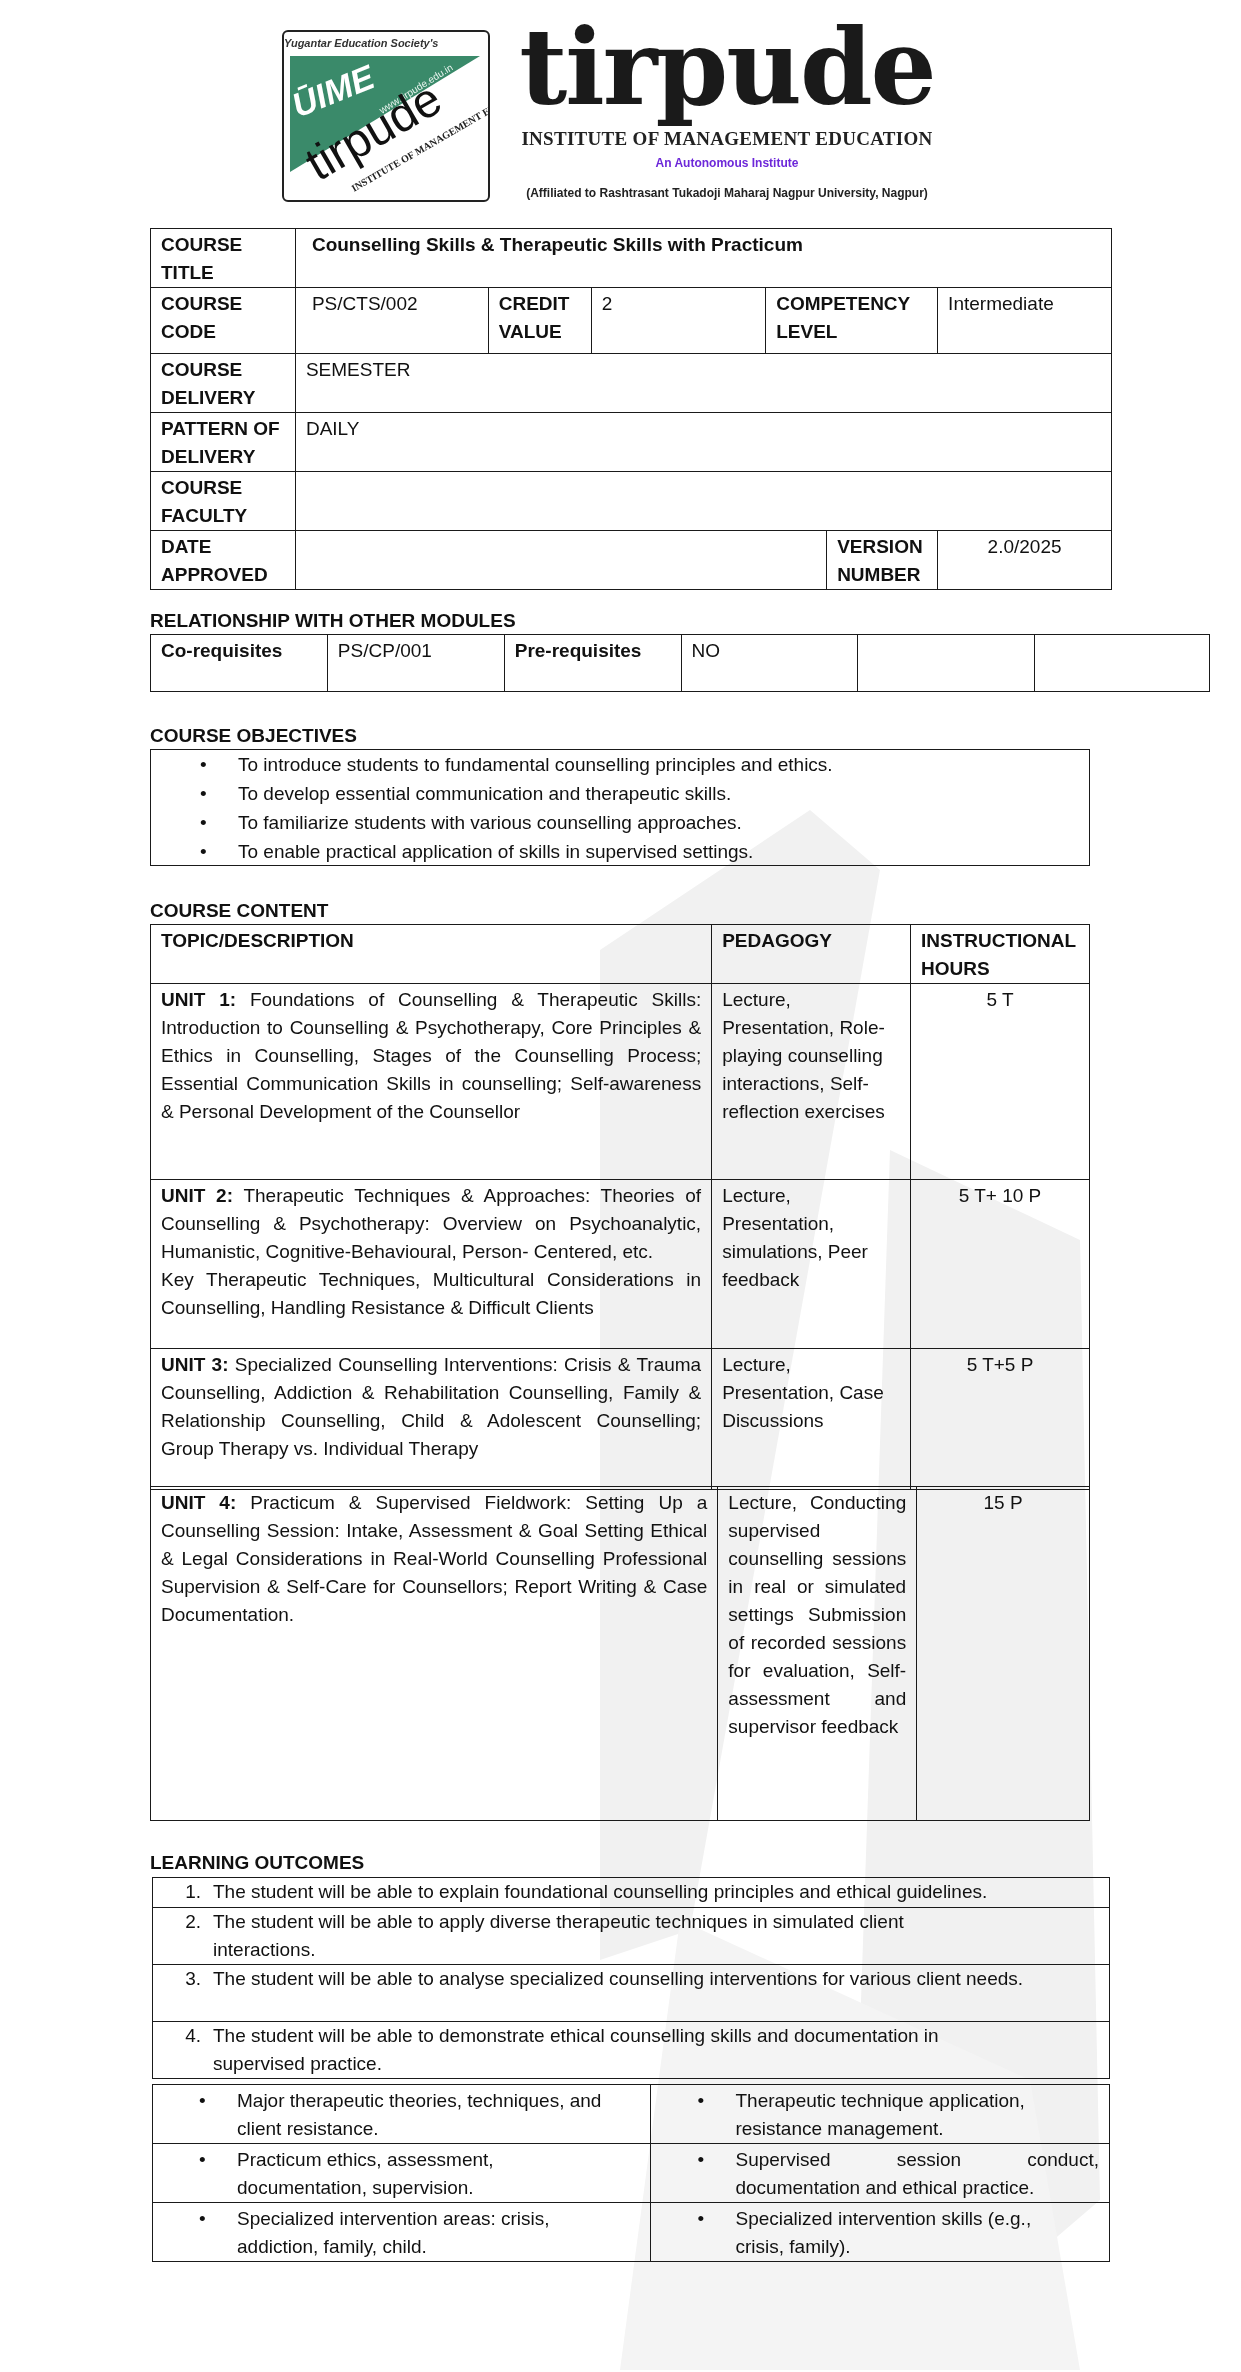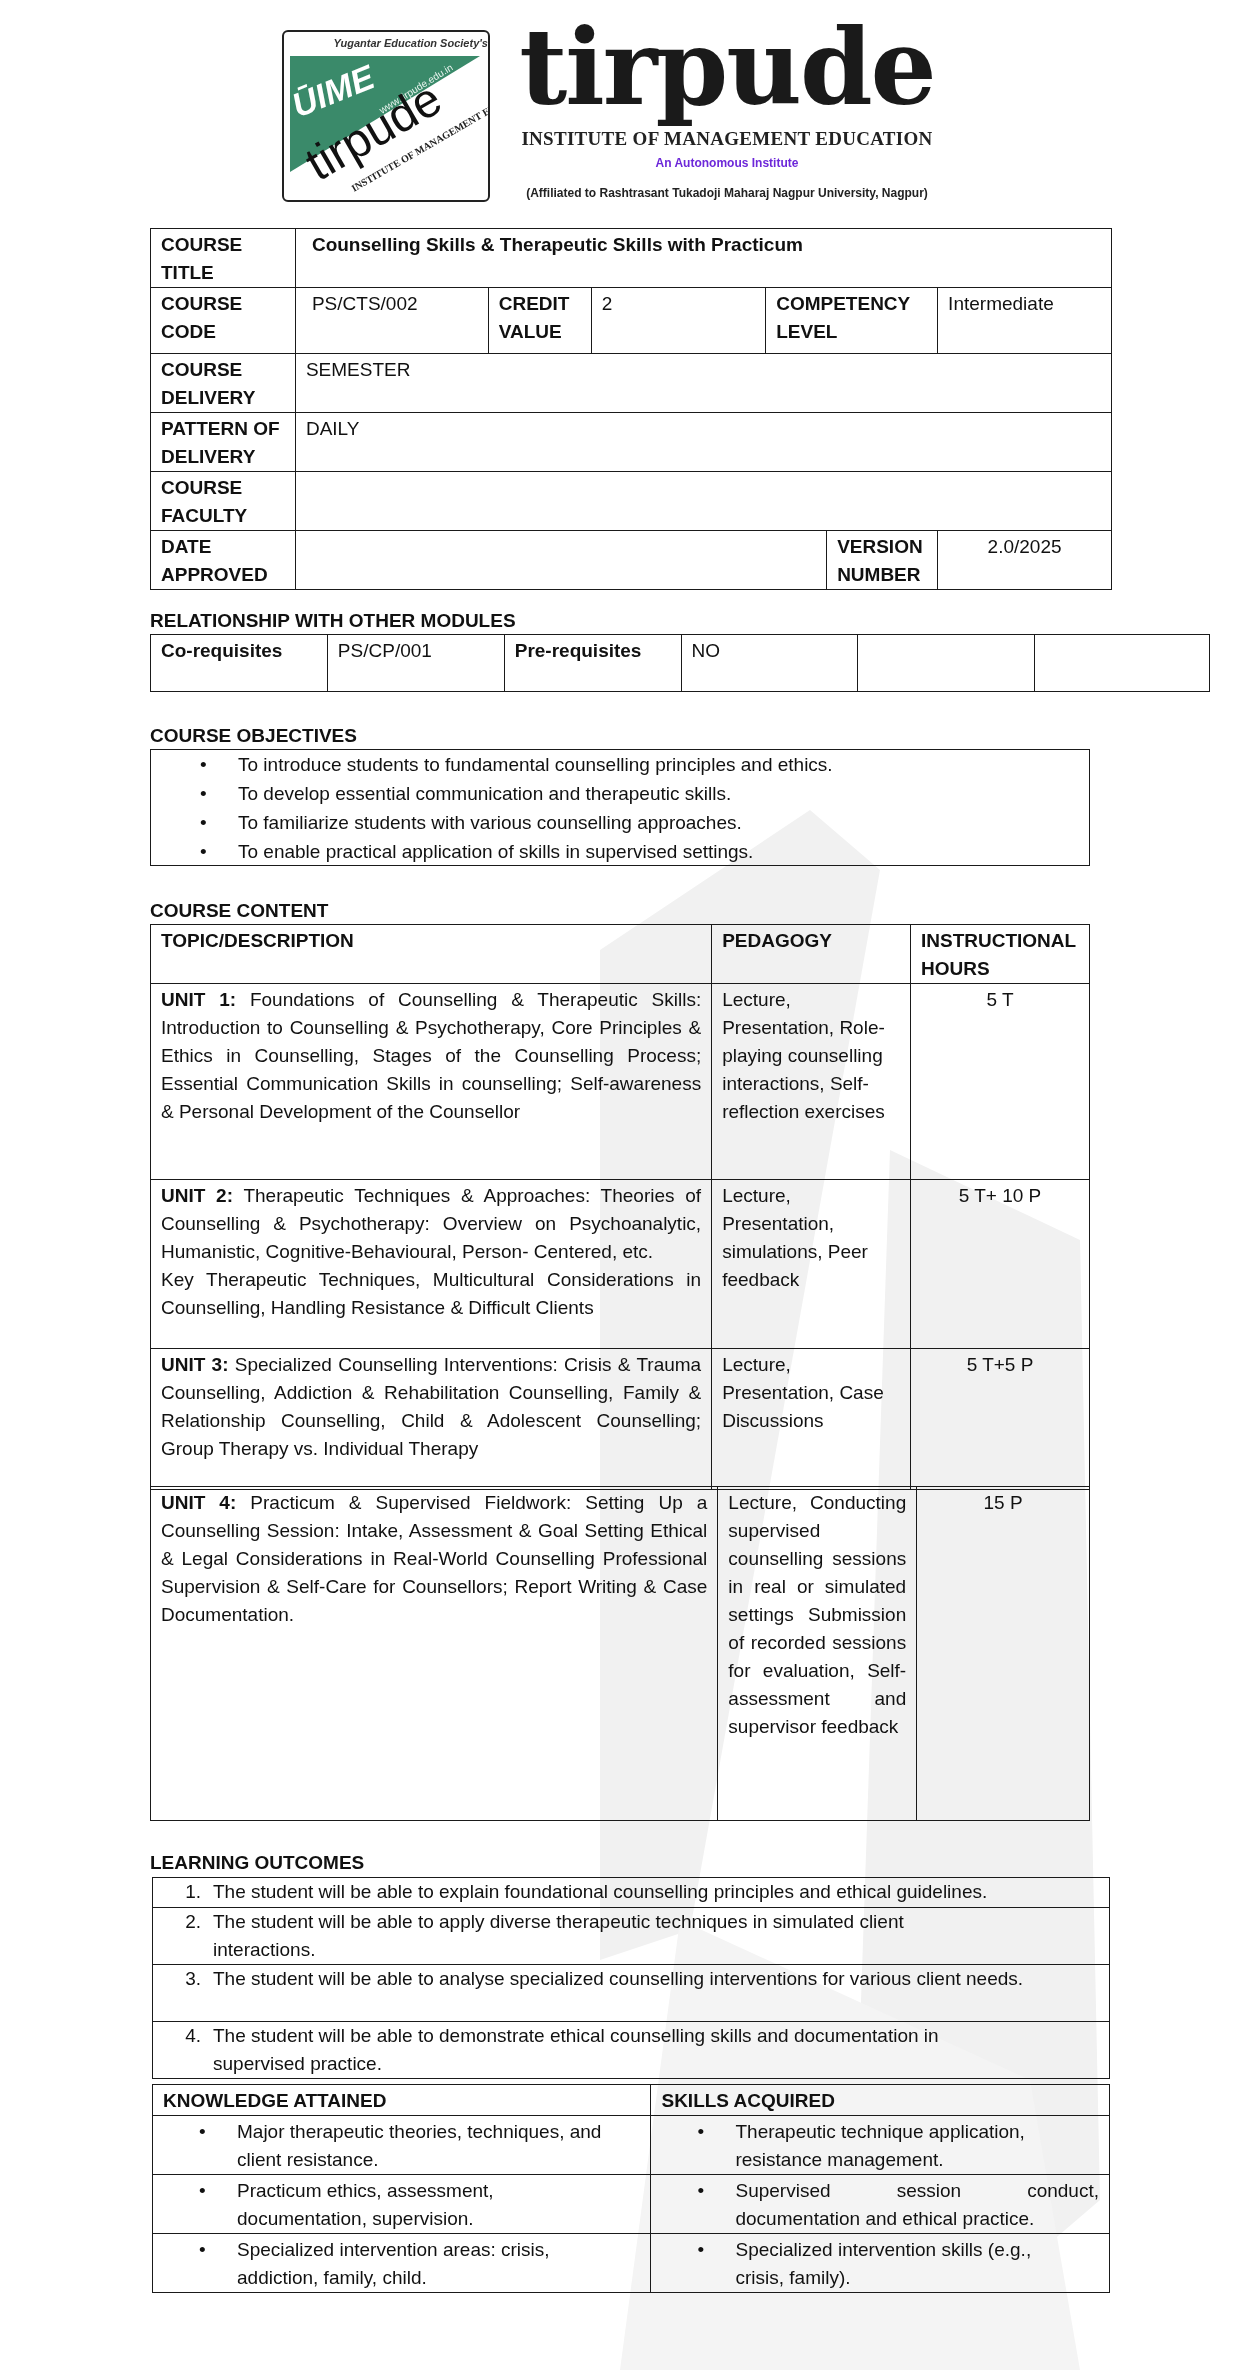--- a/index.html
+++ b/index.html
@@ -2,21 +2,21 @@
 <html><head>
 <meta charset="utf-8">
 <style>
   html, body { margin:0; padding:0; background:#ffffff; }
   body { width:1241px; height:2372px; position:relative; overflow:hidden;
          font-family:"Liberation Sans", "DejaVu Sans", sans-serif; color:#111; }
   .watermark { position:absolute; left:560px; top:780px; width:560px; height:1590px; pointer-events:none; z-index:0; }
   .abs { position:absolute; z-index:1; }
   
   .logo-box { left:282px; top:30px; width:204px; height:168px; border:2px solid #222; border-radius:6px; background:#fff; overflow:hidden; }
-  .logo-box .soc { position:absolute; top:5px; left:0; right:0; text-align:right; font-size:11px; font-weight:bold; font-style:italic; color:#333; }
+  .logo-box .soc { position:absolute; top:5px; left:0; right:0; text-align:left; font-size:11px; font-weight:bold; font-style:italic; color:#333; }
   .brand { left:512px; top:12px; width:430px; height:190px; text-align:center; }
   .brand .big { font-family:"DejaVu Serif", "Liberation Serif", serif; font-weight:bold; font-size:104px; line-height:112px; letter-spacing:-2px; color:#1a1a1a; }
   .brand .inst { font-family:"Liberation Serif", serif; font-weight:bold; font-size:19px; letter-spacing:0.3px; margin-top:4px; color:#222; }
   .brand .auto { font-size:12px; font-weight:bold; margin-top:6px; color:#6d28d9; }
   .brand .aff { font-size:12px; font-weight:bold; margin-top:16px; color:#222; }
   
   table { border-collapse:collapse; position:absolute; z-index:1; font-size:19px; line-height:28px; }
   td, th { border:1.8px solid #1a1a1a; vertical-align:top; padding:2px 10px 0 10px; text-align:left; background:transparent; }
   .lbl { font-weight:bold; }
   .just { text-align:justify; }
@@ -207,24 +207,20 @@
         </td>
   </tr>
 </tbody>
   </table>
 <table style="left:152px; top:2084px; width:958px;">
   <colgroup>
       <col style="width:499px">
       <col style="width:459px">
     </colgroup>
   <tbody>
-      <tr style="height:29px">
-    <th>KNOWLEDGE ATTAINED</th>
-    <th>SKILLS ACQUIRED</th>
-  </tr>
   <tr style="height:58px">
     <td>
           <ul class="bul" style="padding-left:74px;padding-right:30px">
             <li>Major therapeutic theories, techniques, and client resistance.</li>
           </ul>
         </td>
     <td>
           <ul class="bul" style="padding-left:74px;padding-right:20px">
             <li>Therapeutic technique application, resistance management.</li>
           </ul>

